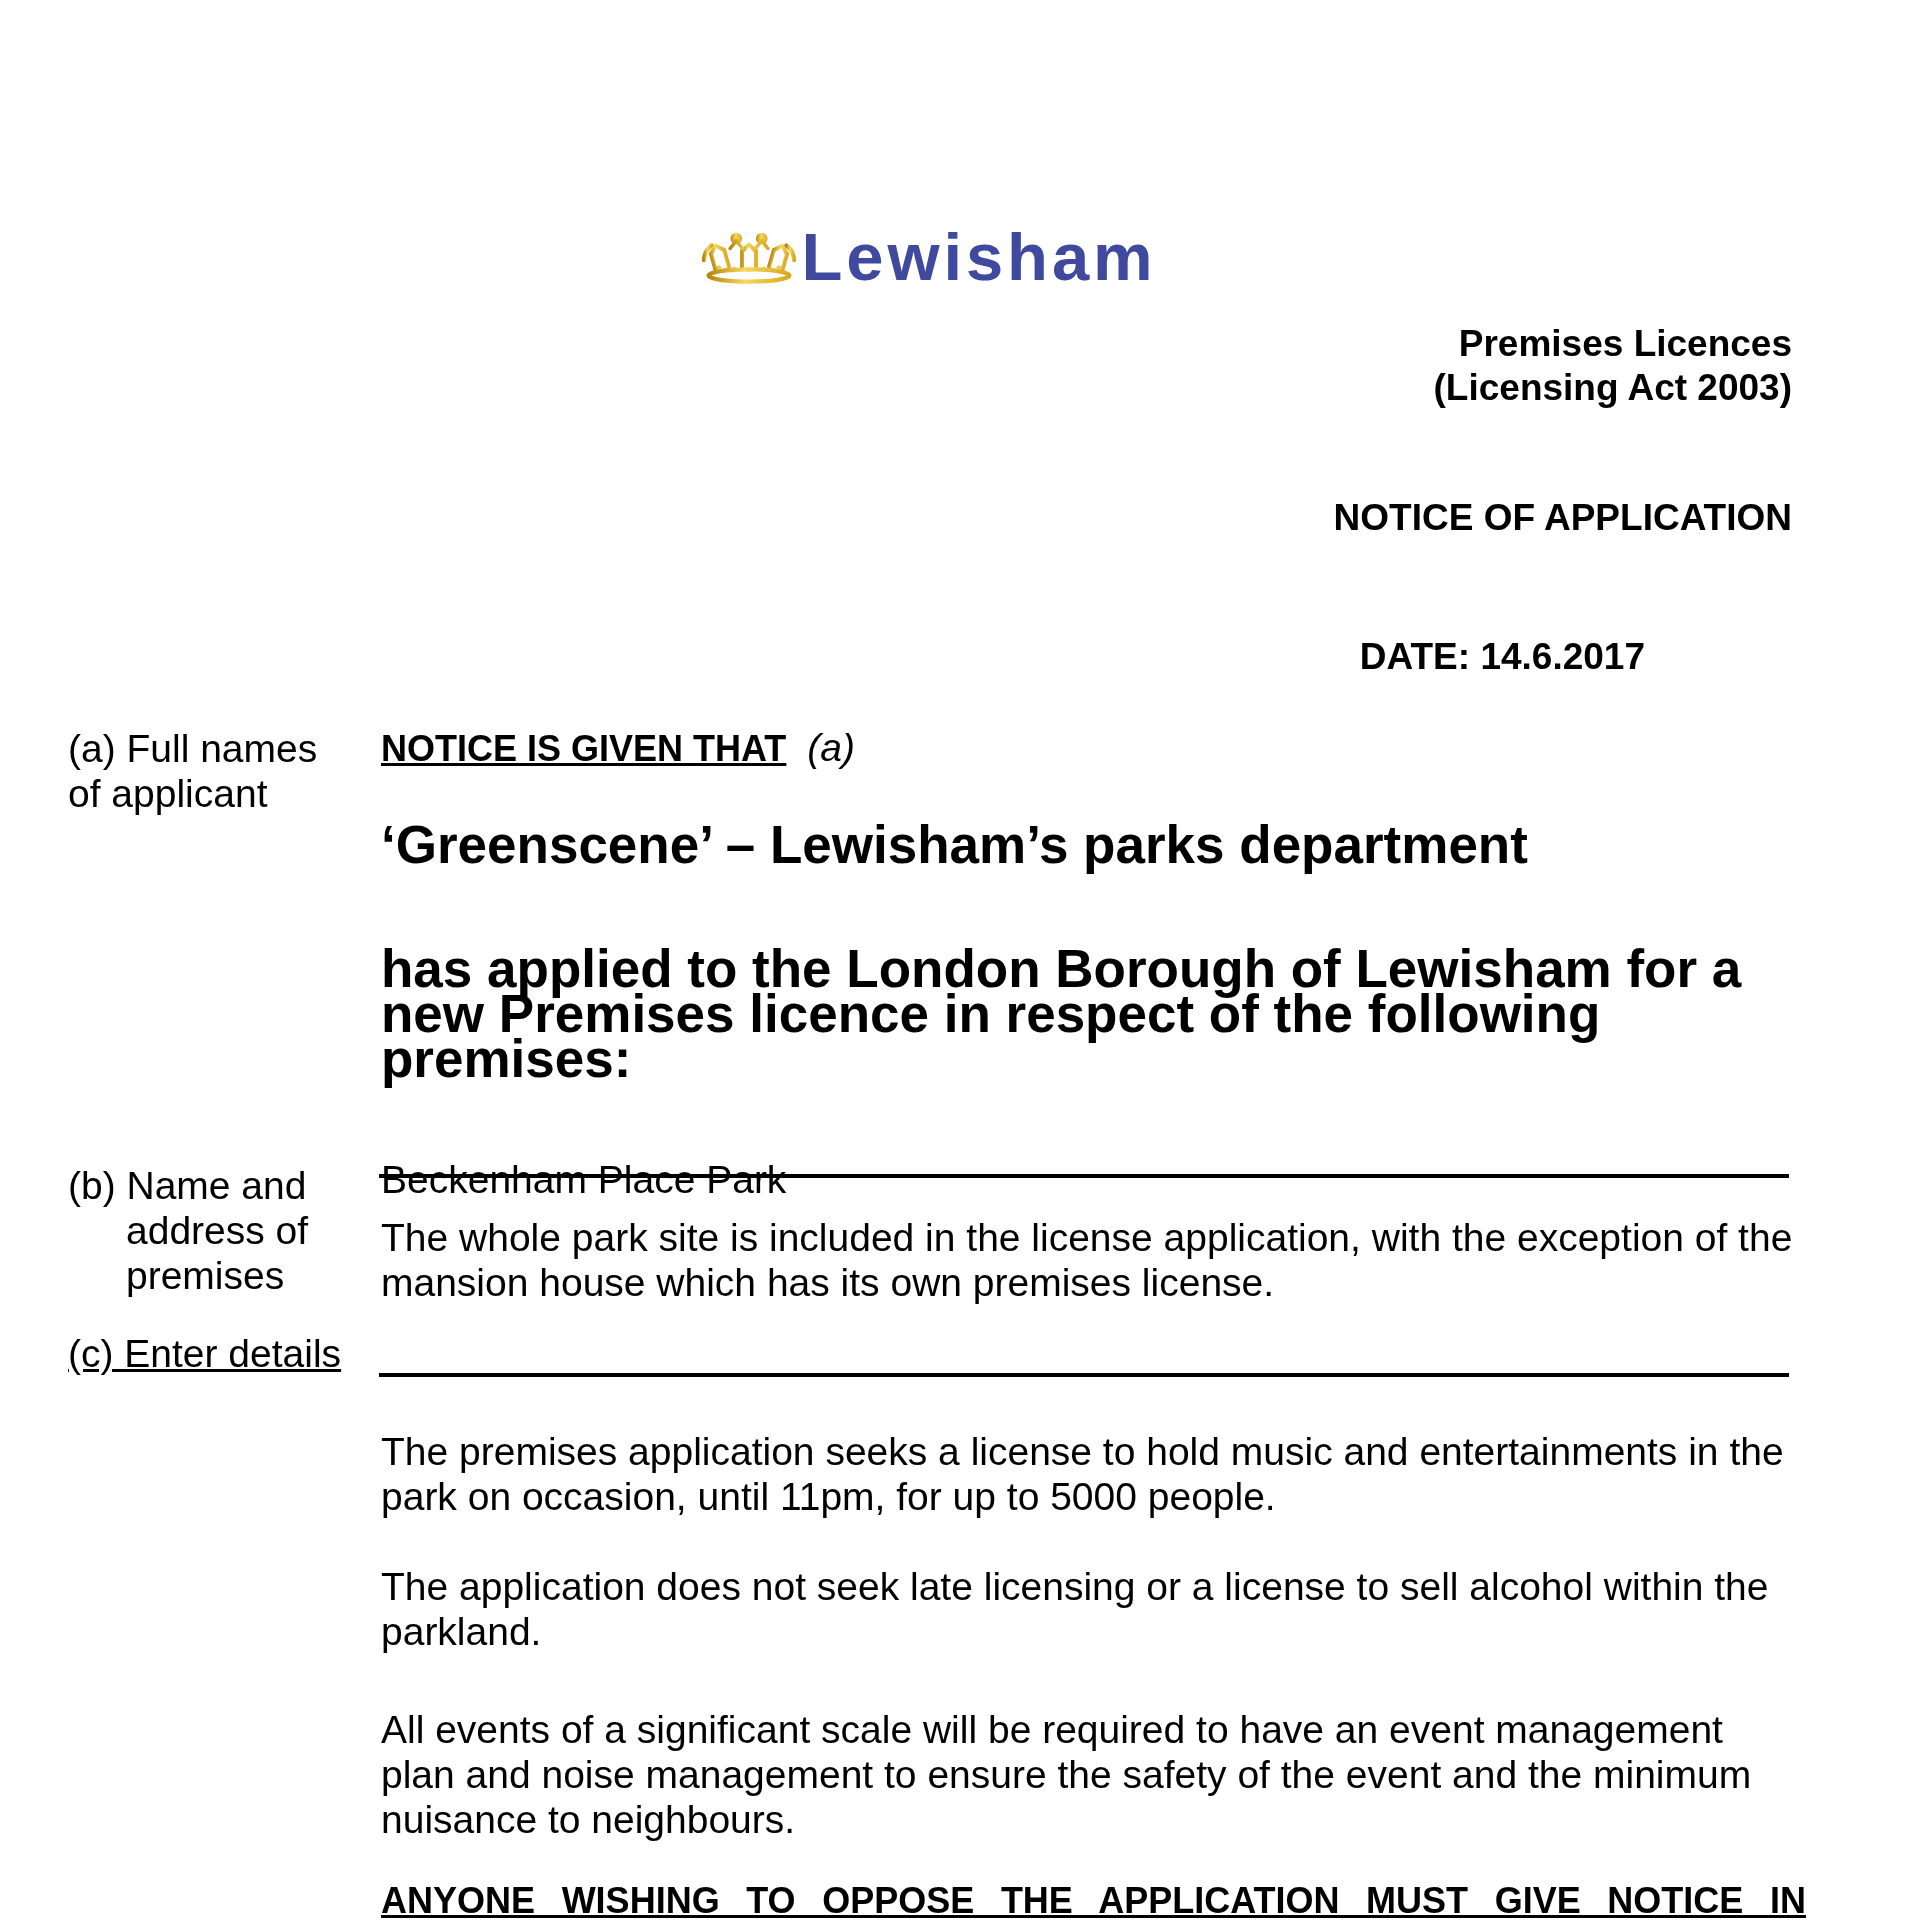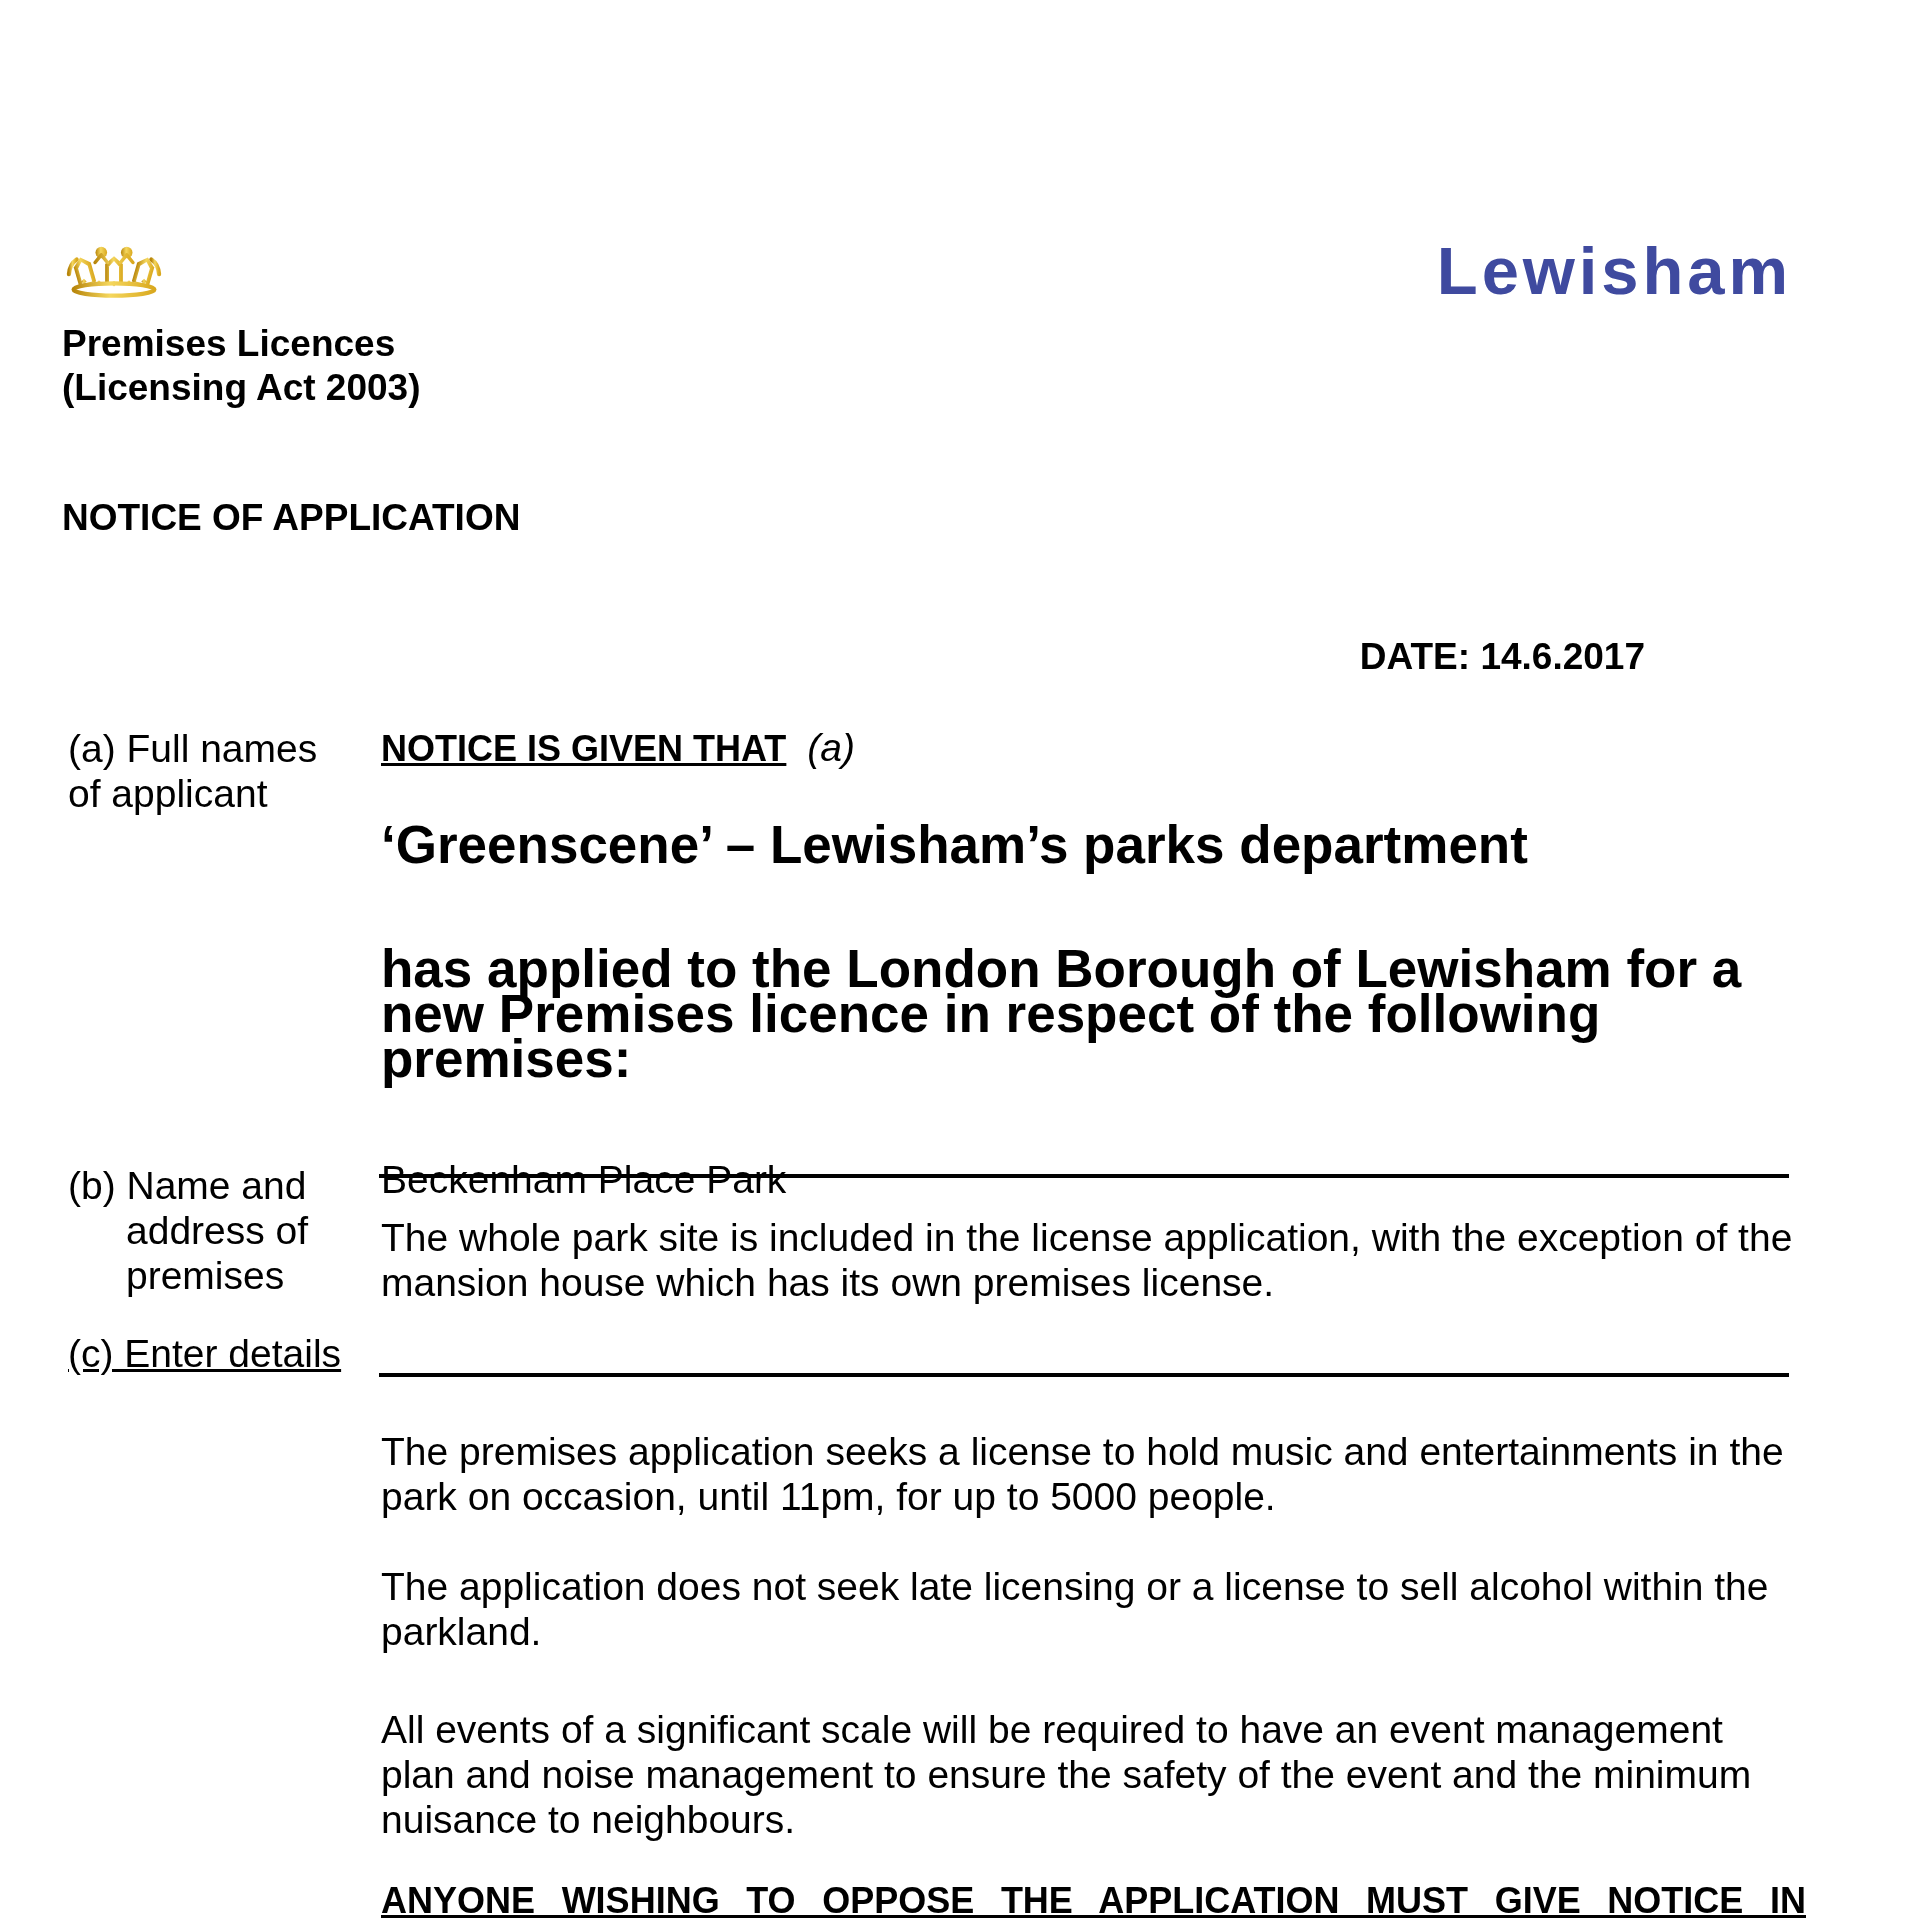--- a/index.html
+++ b/index.html
@@ -5,31 +5,31 @@
   html,body{margin:0;padding:0;background:#888;}
   .page{
     position:relative;
     width:1911px;height:2702px;
     background:#ffffff;
     font-family:"Liberation Sans", sans-serif;
     color:#000;
     overflow:hidden;
   }
   .abs{position:absolute;}
-  .centerband{left:62px;width:1730px;text-align:left;}
+  .centerband{left:62px;width:1730px;text-align:right;}
   .maincol{left:381px;width:1425px;}
   .t-reg{font-size:39px;line-height:45px;font-weight:400;}
   .t-bold{font-size:53px;line-height:45px;font-weight:700;}
   .t-caps{font-size:36px;line-height:45px;font-weight:700;text-decoration:underline;}
   .masthead{top:322px;font-size:37px;line-height:44px;font-weight:700;}
   .doc-title{top:495px;font-size:37px;line-height:46px;font-weight:700;}
   .date-line{top:634px;left:381px;width:1264px;text-align:right;font-size:37px;line-height:45px;font-weight:700;}
   .label{left:68px;font-size:39px;line-height:45px;font-weight:400;}
   .label .ind{padding-left:58px;}
-  .logo-row{top:240px;left:62px;width:1730px;display:flex;justify-content:space-between;align-items:center;height:62px;}
+  .logo-row{top:226px;left:62px;width:1730px;display:flex;justify-content:center;align-items:center;height:62px;}
   .logo-text{
     font-size:67px;font-weight:700;letter-spacing:3.9px;line-height:62px;
     color:var(--brand_blue,#3F4A9F);
   }
   .notice-ref{font-style:italic;font-weight:400;font-size:39px;margin-left:21px;}
   .hr{height:3.9px;background:#000;left:379px;width:1410px;}
   .just{text-align:justify;}
 </style>
 </head>
 <body>

